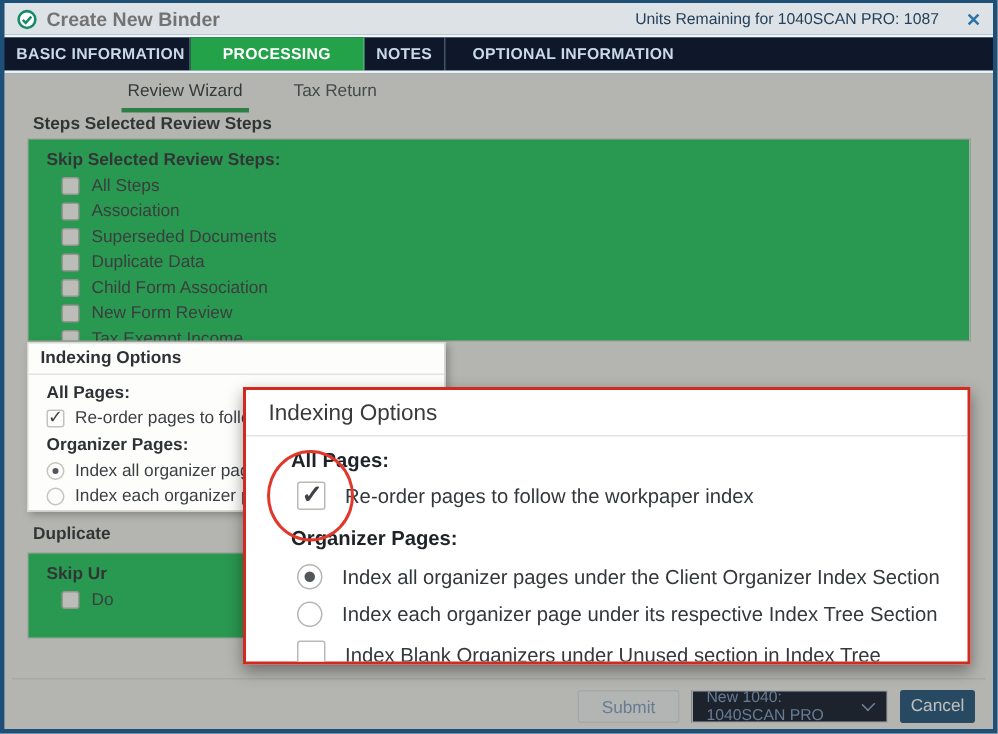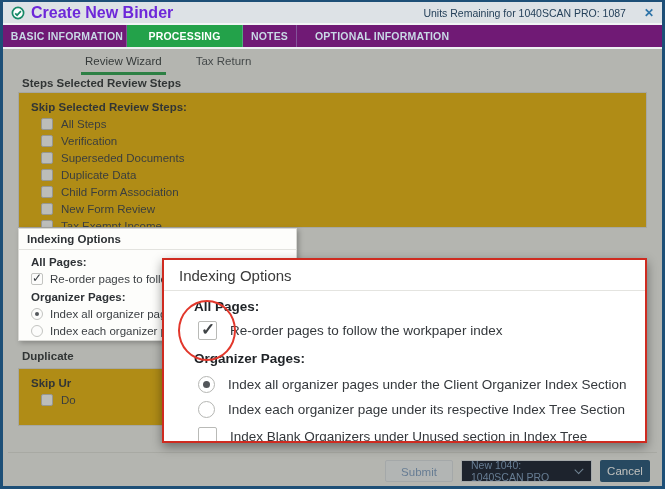--- a/index.html
+++ b/index.html
@@ -5,46 +5,46 @@
   * { margin:0; padding:0; box-sizing:border-box; }
   html,body { width:665px; height:489px; }
   body { font-family:"Liberation Sans", sans-serif; background:#e8e8e8; }
 
   .window { position:relative; width:665px; height:489px; background:#1d4f77; overflow:hidden; }
 
   
   .titlebar { position:absolute; top:2px; left:3px; right:3px; height:21px; background:#dde2e6;
               display:flex; align-items:center; padding:0 8px; }
   .title-icon { width:14px; height:14px; margin-right:6px; flex:0 0 auto; }
-  .win-title { font-size:16px; font-weight:bold; color:#6d28d9; }
+  .win-title { font-size:13px; font-weight:bold; color:#737373; }
   .units { margin-left:auto; font-size:10.5px; color:#25415a; padding-right:18px; }
   .close-x { font-size:12px; font-weight:bold; color:#2e74a8; cursor:default; }
 
   .strip-a { position:absolute; top:23px; left:3px; right:3px; height:2px; background:#f2f5f6; }
   .strip-b { position:absolute; top:47px; left:3px; right:3px; height:2px; background:#eef1f2; }
 
   
-  .tabbar { position:absolute; top:25px; left:3px; right:3px; height:22px; background:#701a75; display:flex; }
+  .tabbar { position:absolute; top:25px; left:3px; right:3px; height:22px; background:#0f172a; display:flex; }
   .tab { height:22px; line-height:22px; text-align:center; font-size:10.5px; font-weight:bold;
          letter-spacing:.2px; color:#c9d9e6; border-right:1px solid rgba(165,195,220,.35); }
   .tab.t0 { width:119px; margin-left:5px; }
   .tab.t1 { width:116px; }
   .tab.t2 { width:54px; }
   .tab.t3 { flex:1; text-align:left; padding-left:18px; border-right:none; }
   .tab.active { background:#23a24a; color:#fff; }
 
   
   .content { position:absolute; top:49px; left:3px; right:3px; bottom:3px; background:#f0f1ee; }
 
   .subtabs { position:absolute; top:2px; left:78px; display:flex; gap:26px; }
   .subtab { font-size:11.5px; color:#4a4f54; padding:4px 4px 5px; }
   .subtab.active { color:#33383c; border-bottom:3px solid #28a24c; }
 
   .sect-heading { position:absolute; font-size:11.5px; font-weight:bold; color:#2e3236; }
-  .groupbox { position:absolute; background:#eab308; border:1px solid #dcdcd8; overflow:hidden; }
+  .groupbox { position:absolute; background:#22c55e; border:1px solid #dcdcd8; overflow:hidden; }
   .box-label { font-size:11.5px; font-weight:bold; color:#2e3236; margin:8px 0 3px 12px; }
 
   .opt-row { display:flex; align-items:flex-end; gap:8px; margin:5px 0 0 22px;
              font-size:11.5px; color:#3b3f43; white-space:nowrap; }
 
   .cb { width:12px; height:12px; background:#fcfcfb; border:1px solid #c3c4c1; border-radius:2px;
         flex:0 0 auto; position:relative; }
   .cb.checked::after { content:"\2713"; position:absolute; left:0px; top:-3px; font-size:12px; color:#3a3f44; }
   .rb { width:12px; height:12px; background:#fcfcfb; border:1px solid #c3c4c1; border-radius:50%;
         flex:0 0 auto; position:relative; }
@@ -140,21 +140,21 @@
 
     <div class="sect-heading" style="left:19px; top:28px;">Steps Selected Review Steps</div>
     <div class="groupbox" id="review-box">
       <div class="box-label">Skip Selected Review Steps:</div>
       <div class="opt-row">
         <span class="cb"></span>
         <span>All Steps</span>
       </div>
       <div class="opt-row">
         <span class="cb"></span>
-        <span>Verification</span>
+        <span>Association</span>
       </div>
       <div class="opt-row">
         <span class="cb"></span>
         <span>Superseded Documents</span>
       </div>
       <div class="opt-row">
         <span class="cb"></span>
         <span>Duplicate Data</span>
       </div>
       <div class="opt-row">

